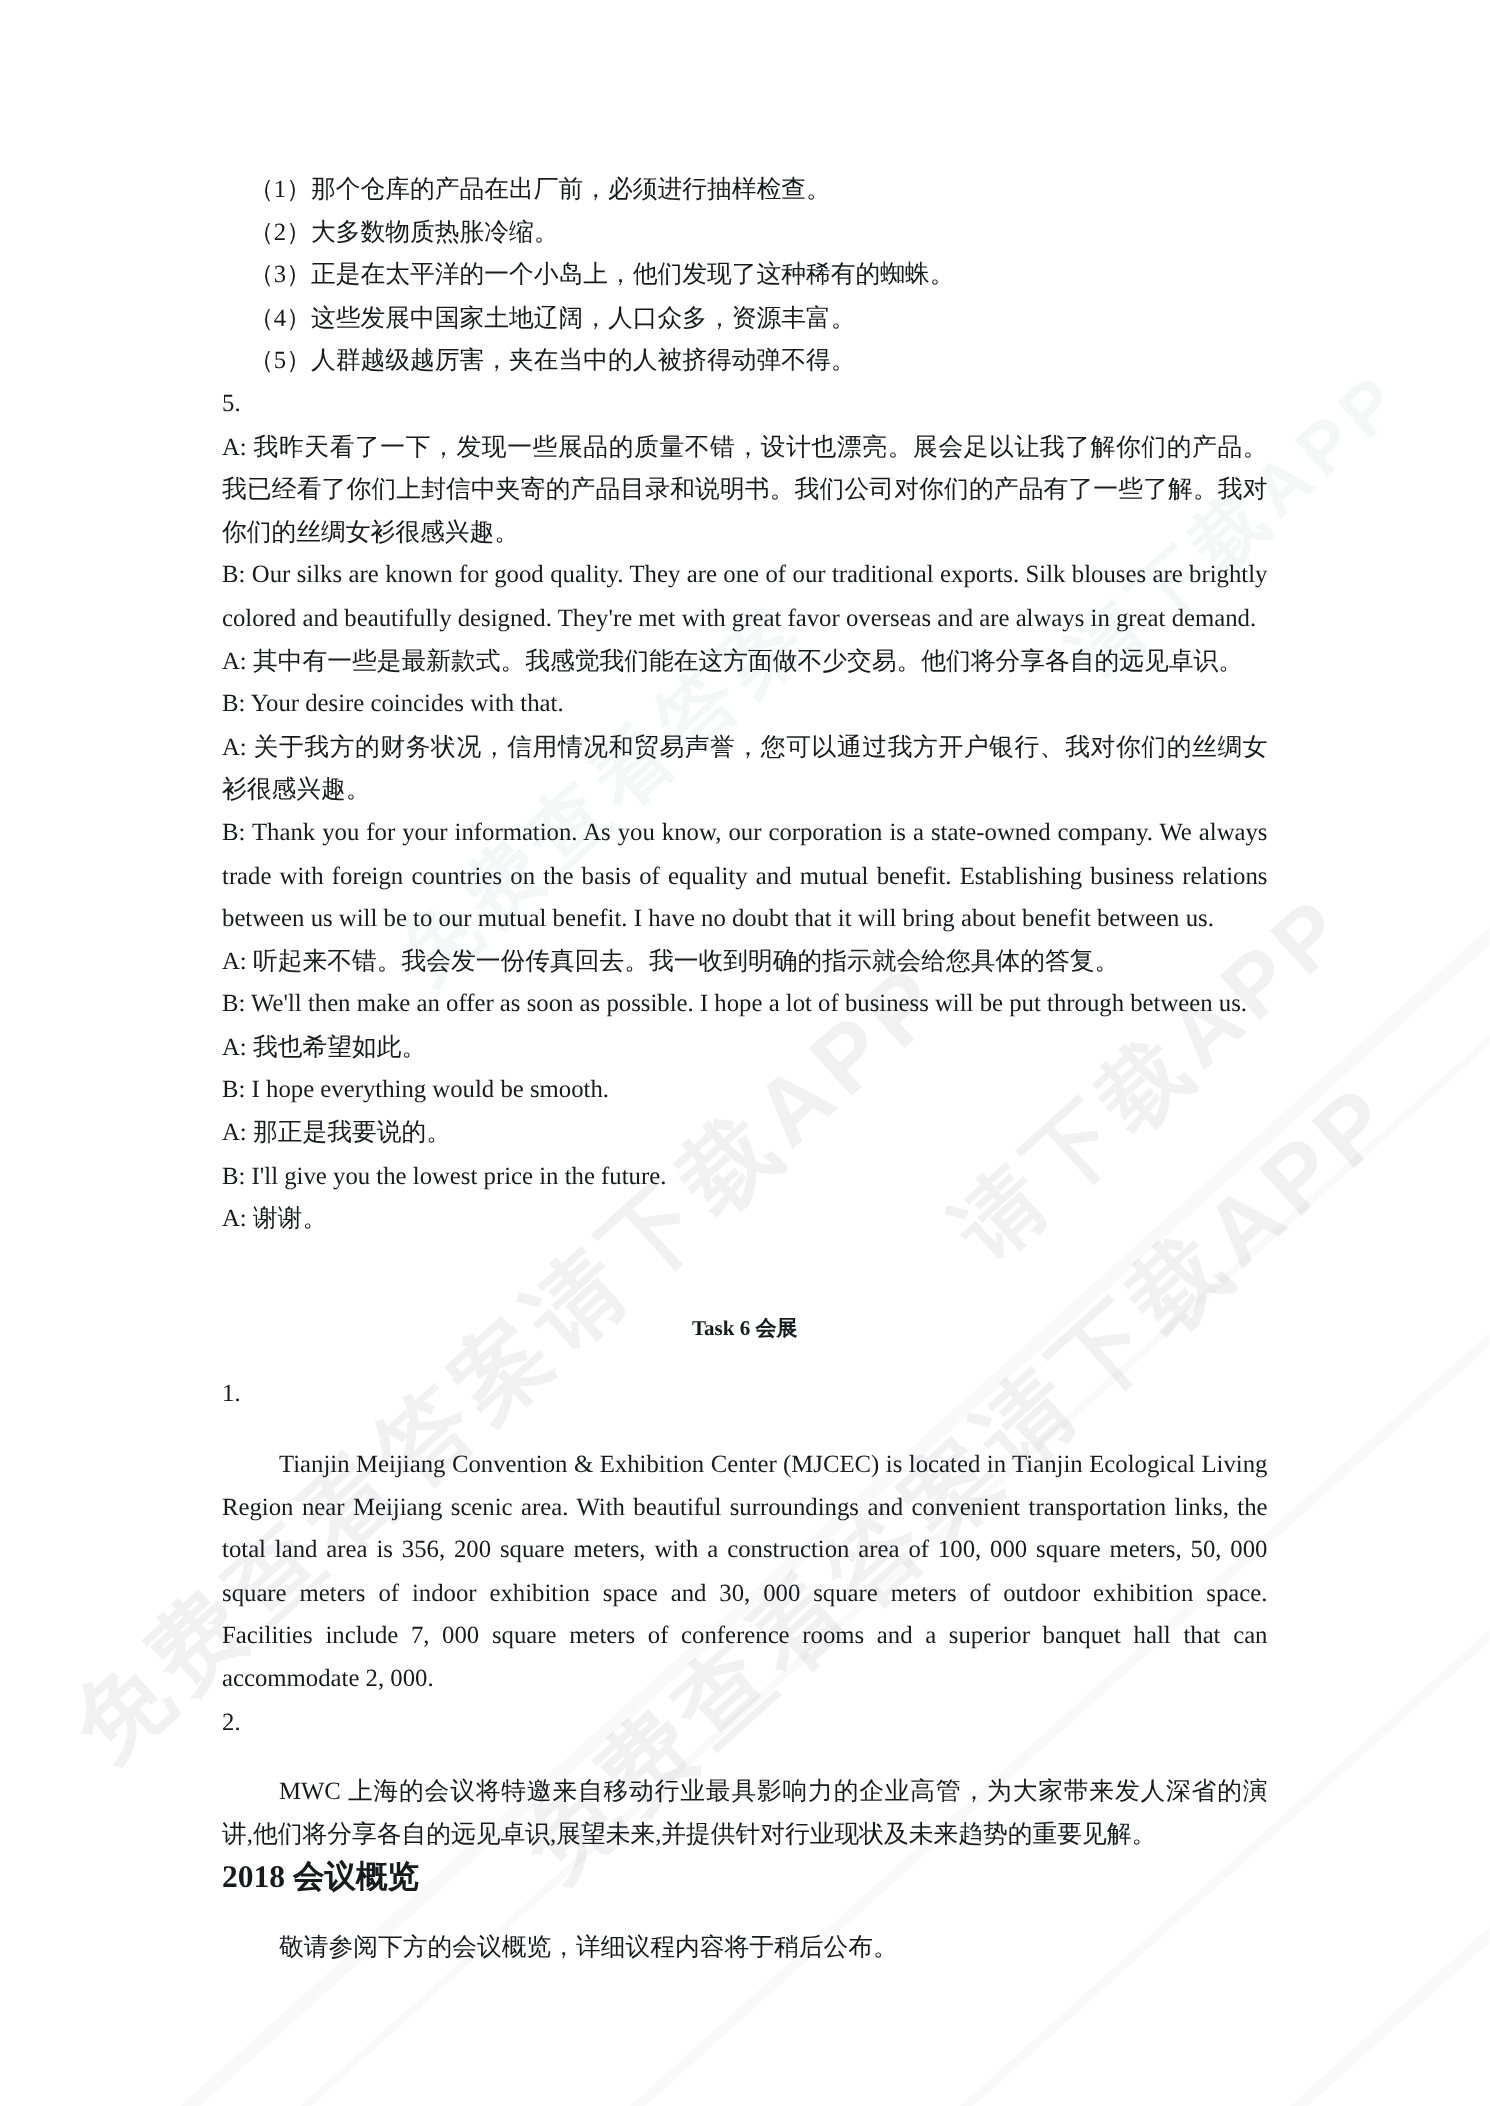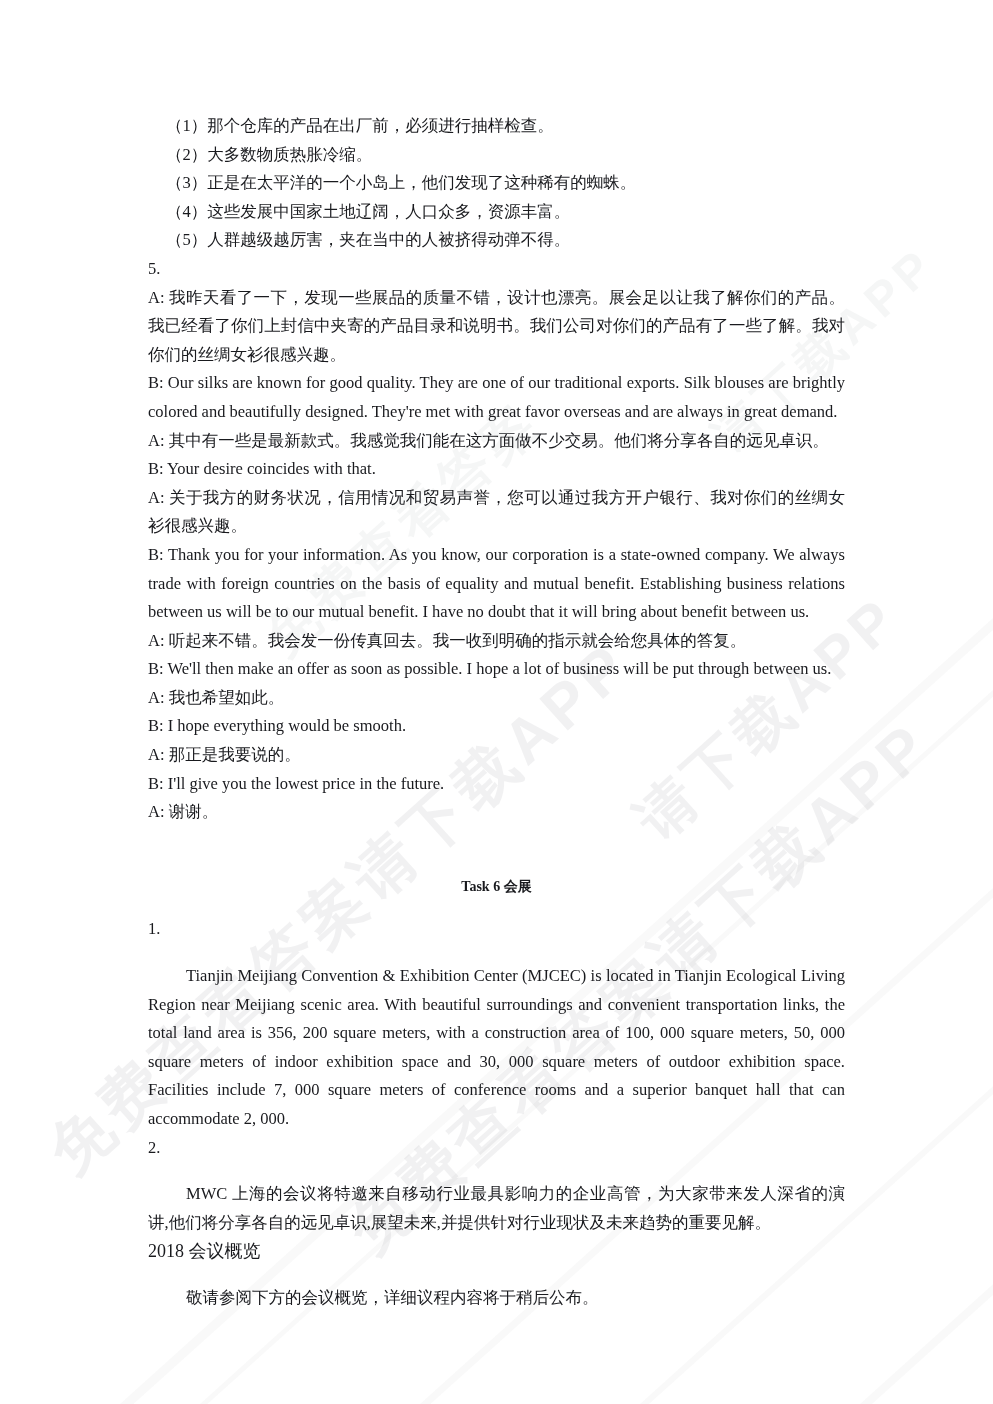--- a/index.html
+++ b/index.html
@@ -88,23 +88,23 @@
     margin-top: 18px;
   }
   .heading-center {
     font-size: 14px;
     line-height: 28.6px;
     font-weight: bold;
     text-align: center;
     margin: 0;
   }
   .heading-left {
-    font-size: 18px;
+    font-size: 21px;
     line-height: 28.6px;
-    font-weight: normal;
+    font-weight: bold;
     margin: 0;
   }
   .gap-lg { height: 46px; }
   .gap-sm { height: 14px; }
 </style>
 </head>
 <body>
 
 <div id="watermark-layer">
   <div class="wm-streak" style="left:120px; top:1404px; width:1500px;"></div>

